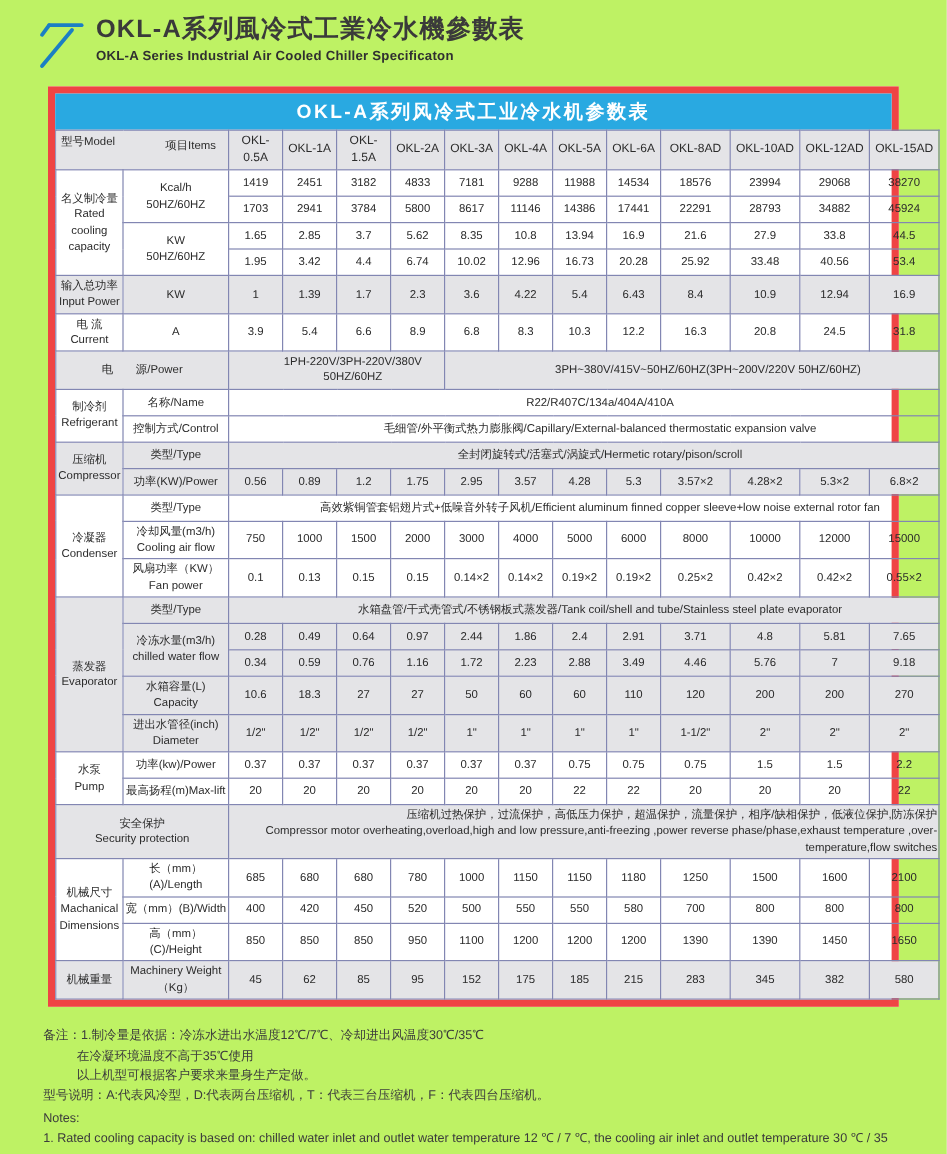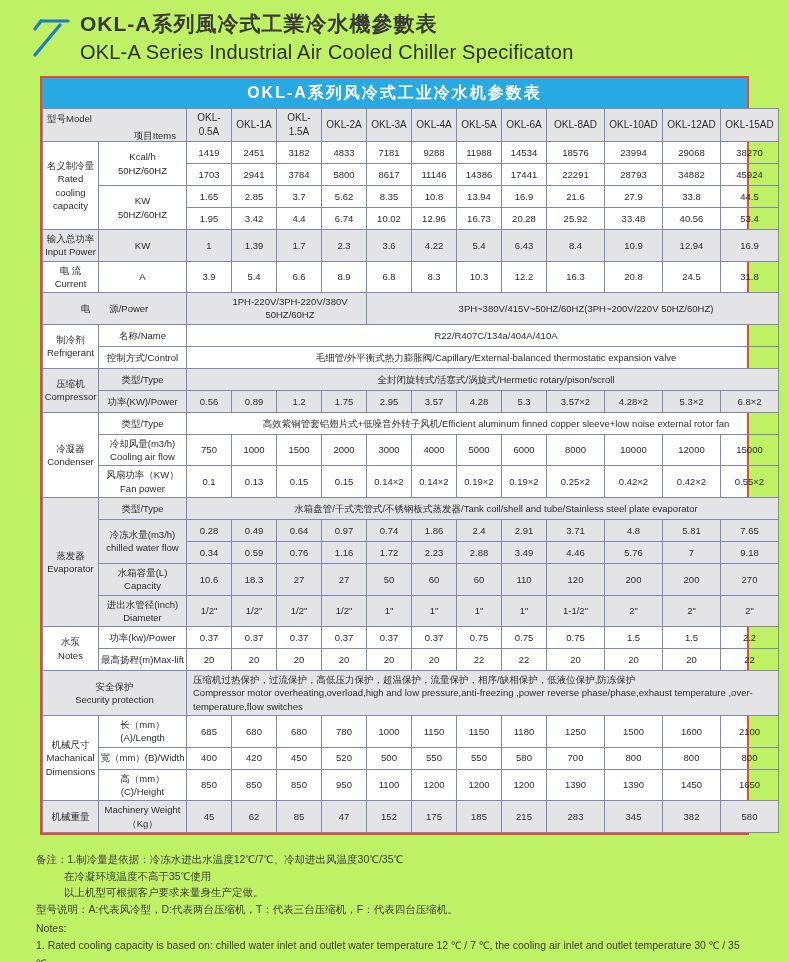--- a/index.html
+++ b/index.html
@@ -6,48 +6,48 @@
   .page {
     width:789px; height:962px; margin:0 auto; background:#bef264;
     font-family:"Liberation Sans", sans-serif; position:relative; overflow:hidden;
     box-sizing:border-box;
   }
   
   .hdr { display:flex; align-items:flex-start; padding:8px 0 0 28px; }
   .logo { width:46px; height:50px; flex:0 0 auto; margin-top:2px; }
   .titles { margin-left:6px; }
   .title-zh { font-size:21px; font-weight:bold; color:#3a3a3a; letter-spacing:1px; margin:2px 0 0; }
-  .title-en { font-size:20px; font-weight:normal; color:#303030; margin:3px 0 0; letter-spacing:0.2px; }
+  .title-en { font-size:11px; font-weight:bold; color:#303030; margin:3px 0 0; letter-spacing:0.2px; }
 
   
-  .table-wrap { margin:12px 40px 0 40px; border:2px solid #ef4444; background:#fff; }
+  .table-wrap { margin:12px 40px 0 40px; border:6px solid #ef4444; background:#fff; }
   .caption {
     color:#fff; text-align:center; font-size:16px; letter-spacing:2px;
     padding:5px 0 4px; font-weight:bold;
   }
   table { width:100%; border-collapse:collapse; table-layout:fixed; }
   td {
     border:1px solid #8286b2; font-size:9.5px; color:#2b2b2b; text-align:center;
     padding:2px 1px; white-space:pre-line; line-height:1.4; height:22px;
     box-sizing:border-box; overflow:hidden;
   }
   tr.gray td { background:#e4e4e7; }
   td.cell-model { font-size:10px; }
   td.cell-section { font-size:9.5px; }
   td.cell-item { font-size:9.5px; }
   td.cell-span { font-size:9.5px;padding-left:28px; }
-  td.left { text-align:left; padding-left:6px; }
+  td.left { text-align:right; padding-left:6px; }
   td.corner { position:relative; height:30px; padding:0;
     background-image:linear-gradient(to bottom right,
       transparent calc(50% - 0.6px), #8286b2 calc(50% - 0.6px),
       #8286b2 calc(50% + 0.6px), transparent calc(50% + 0.6px));
   }
   tr.gray td.corner { background-color:#e4e4e7; }
   .corner-model { position:absolute; left:4px; bottom:16px; font-size:9.5px; }
-  .corner-items { position:absolute; right:10px; top:20px; font-size:9.5px; }
+  .corner-items { position:absolute; right:10px; top:6px; font-size:9.5px; }
   col.c-section { width:56px; } col.c-item { width:88px; }
   col.c-model { width:45px; } col.c-model-wide { width:58px; }
 
   
   .notes { margin:16px 42px 0 36px; color:#3c3c3c; }
   .notes-zh { font-size:10.5px; line-height:1.6; }
   .notes-en { font-size:10.5px; line-height:1.65; margin-top:2px; }
   .notes-zh .indent-1 { padding-left:28px; }
 </style>
 </head>
@@ -284,21 +284,21 @@
             <td class="cell-item">类型/Type</td>
             <td colspan="12" class="cell-span">水箱盘管/干式壳管式/不锈钢板式蒸发器/Tank coil/shell and tube/Stainless steel plate evaporator</td>
           </tr>
           <tr class="gray">
             <td rowspan="2" class="cell-item">冷冻水量(m3/h)
 chilled water flow</td>
             <td class="cell-value">0.28</td>
             <td class="cell-value">0.49</td>
             <td class="cell-value">0.64</td>
             <td class="cell-value">0.97</td>
-            <td class="cell-value">0.74</td>
+            <td class="cell-value">2.44</td>
             <td class="cell-value">1.86</td>
             <td class="cell-value">2.4</td>
             <td class="cell-value">2.91</td>
             <td class="cell-value">3.71</td>
             <td class="cell-value">4.8</td>
             <td class="cell-value">5.81</td>
             <td class="cell-value">7.65</td>
           </tr>
           <tr class="gray">
             <td class="cell-value">0.34</td>
@@ -341,21 +341,21 @@
             <td class="cell-value">1"</td>
             <td class="cell-value">1"</td>
             <td class="cell-value">1"</td>
             <td class="cell-value">1-1/2"</td>
             <td class="cell-value">2"</td>
             <td class="cell-value">2"</td>
             <td class="cell-value">2"</td>
           </tr>
           <tr>
             <td rowspan="2" class="cell-section">水泵
-Notes</td>
+Pump</td>
             <td class="cell-item">功率(kw)/Power</td>
             <td class="cell-value">0.37</td>
             <td class="cell-value">0.37</td>
             <td class="cell-value">0.37</td>
             <td class="cell-value">0.37</td>
             <td class="cell-value">0.37</td>
             <td class="cell-value">0.37</td>
             <td class="cell-value">0.75</td>
             <td class="cell-value">0.75</td>
             <td class="cell-value">0.75</td>
@@ -432,21 +432,21 @@
             <td class="cell-value">1450</td>
             <td class="cell-value">1650</td>
           </tr>
           <tr class="gray">
             <td class="cell-section">机械重量</td>
             <td class="cell-item">Machinery Weight
 （Kg）</td>
             <td class="cell-value">45</td>
             <td class="cell-value">62</td>
             <td class="cell-value">85</td>
-            <td class="cell-value">47</td>
+            <td class="cell-value">95</td>
             <td class="cell-value">152</td>
             <td class="cell-value">175</td>
             <td class="cell-value">185</td>
             <td class="cell-value">215</td>
             <td class="cell-value">283</td>
             <td class="cell-value">345</td>
             <td class="cell-value">382</td>
             <td class="cell-value">580</td>
           </tr>
         </tbody>

